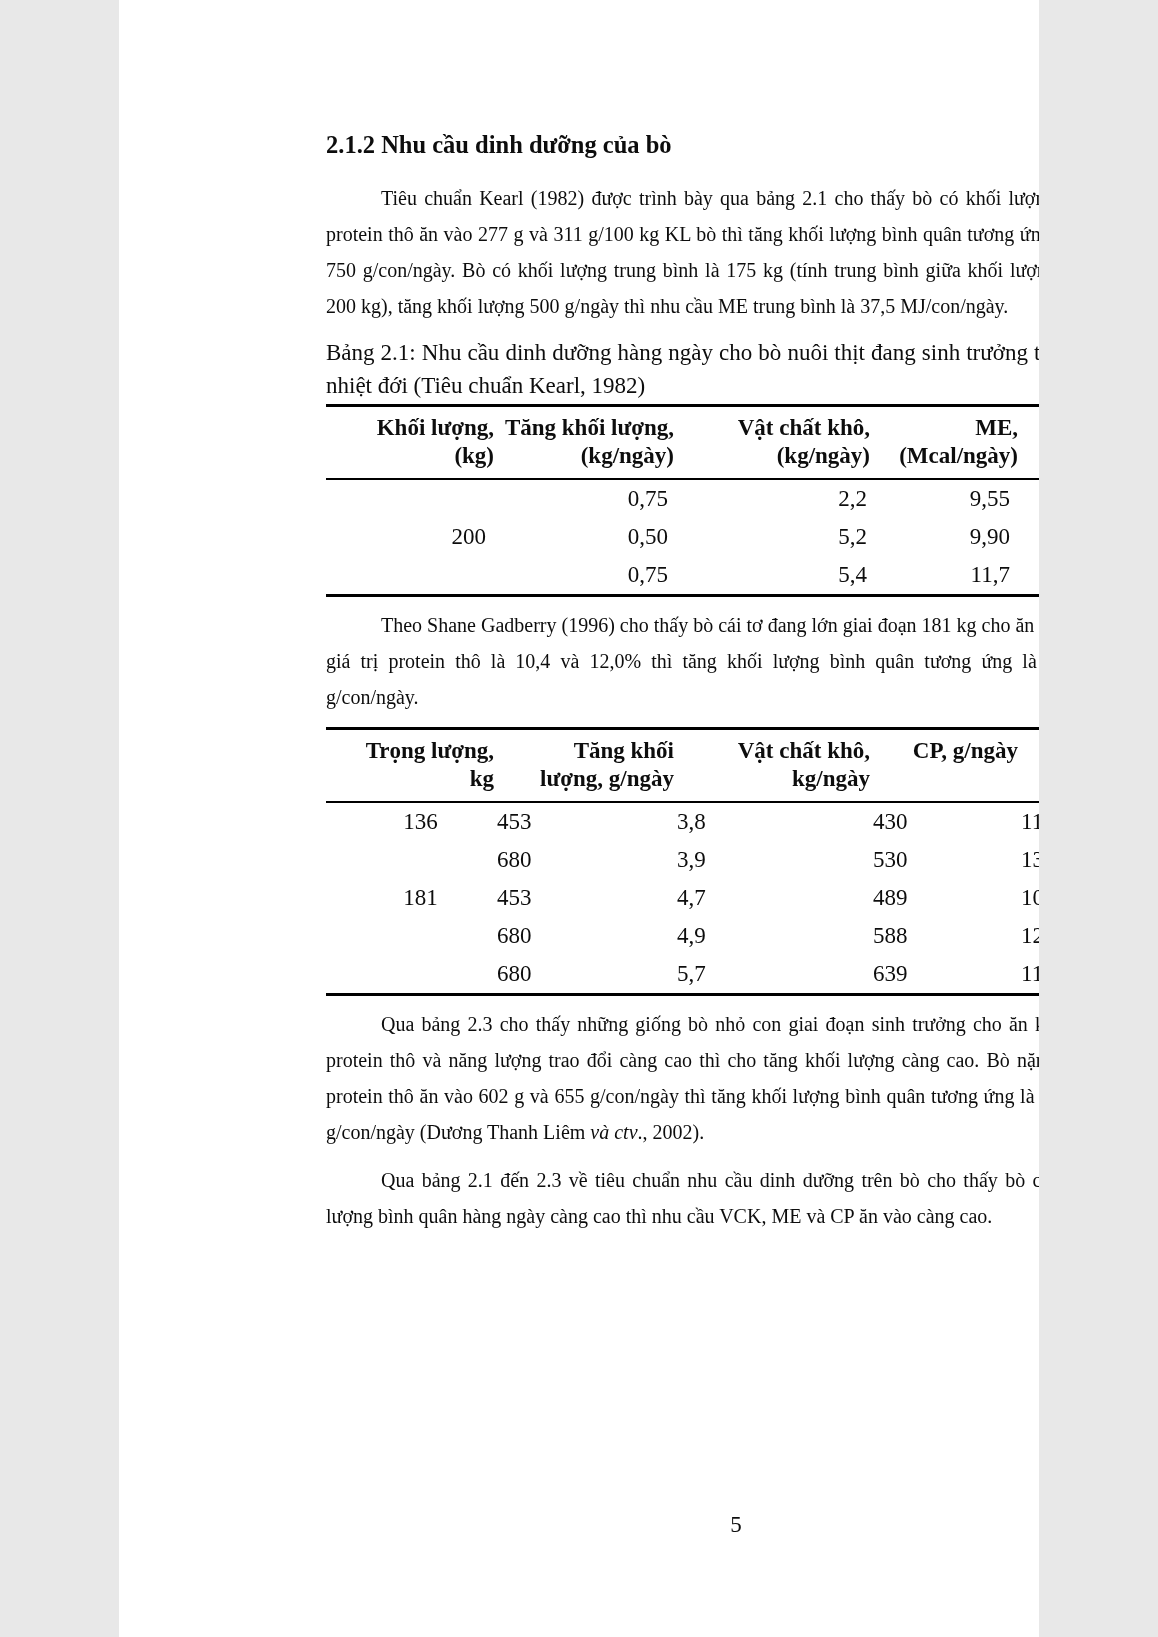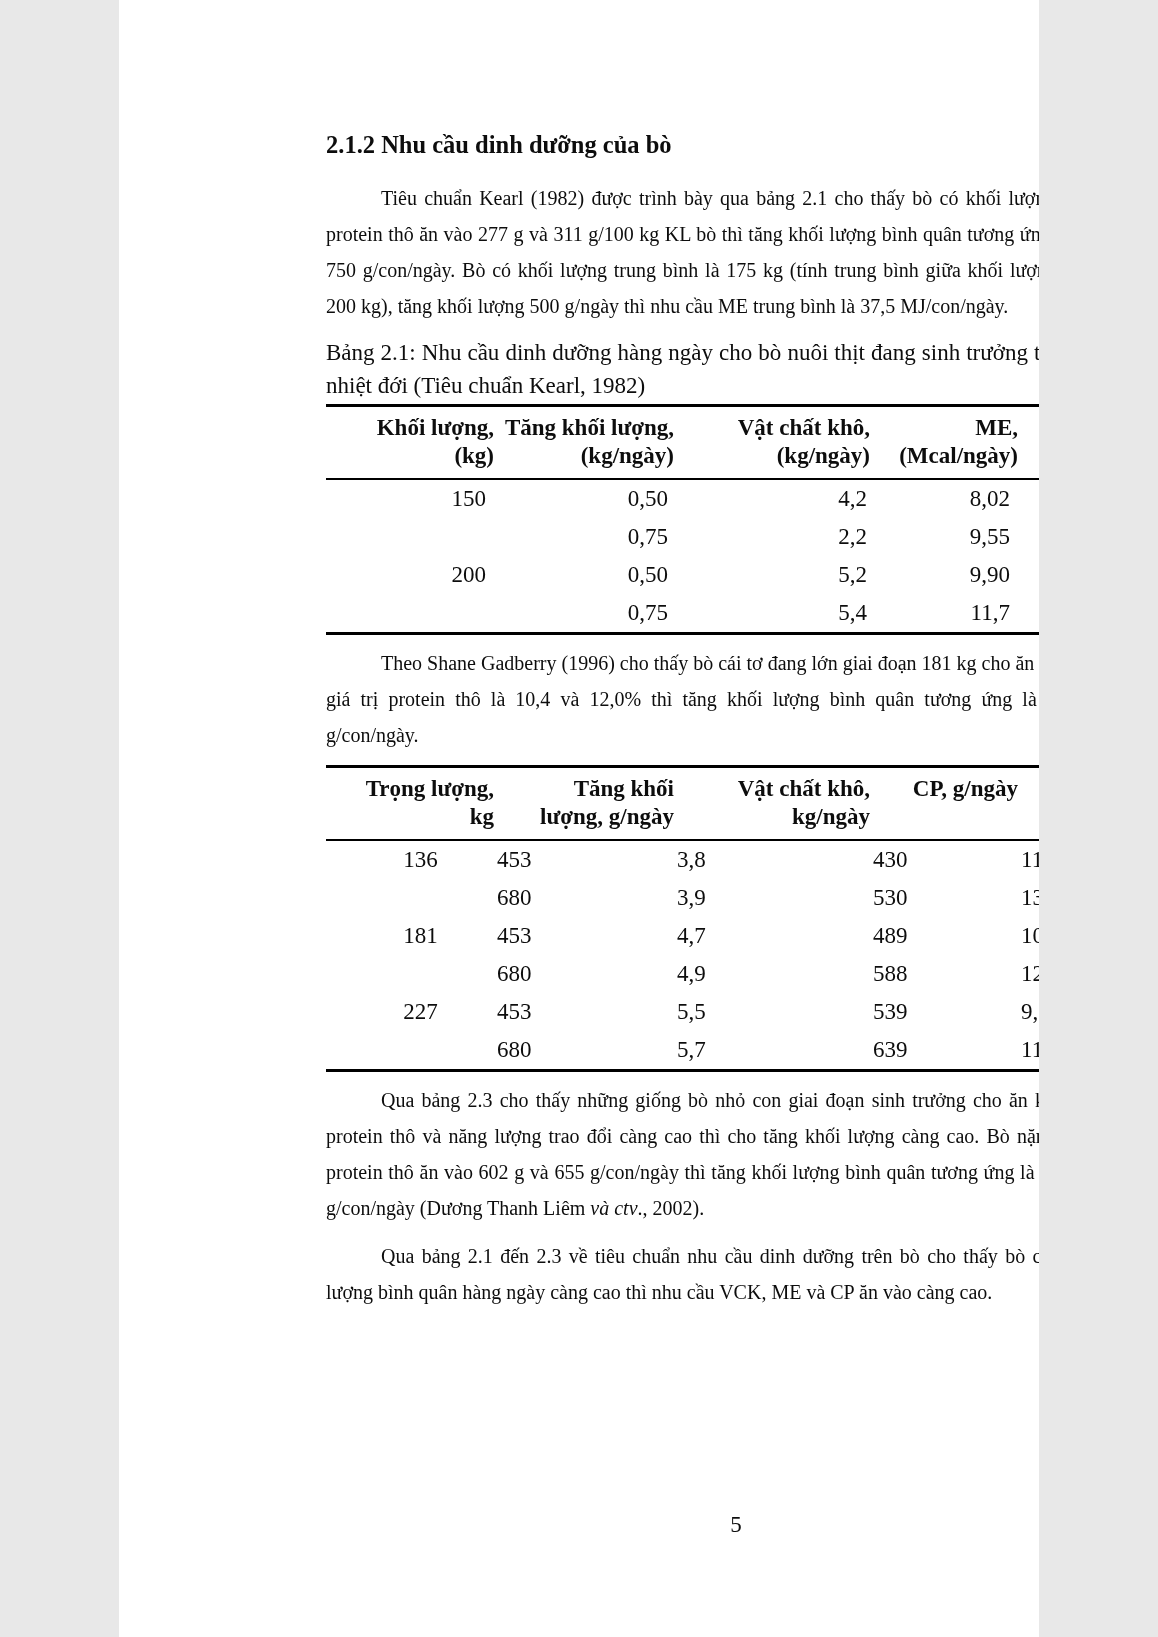--- a/index.html
+++ b/index.html
@@ -109,27 +109,20 @@
           <th>Vật chất khô,
 (kg/ngày)</th>
           <th>ME,
 (Mcal/ngày)</th>
           <th>CP,
 (g/ngày)</th>
         </tr>
       </thead>
       <tbody>
         <tr>
-          <td>150</td>
-          <td>0,50</td>
-          <td>4,2</td>
-          <td>8,02</td>
-          <td>474</td>
-        </tr>
-        <tr>
           <td></td>
           <td>0,75</td>
           <td>2,2</td>
           <td>9,55</td>
           <td>589</td>
         </tr>
         <tr>
           <td>200</td>
           <td>0,50</td>
           <td>5,2</td>
@@ -192,27 +185,20 @@
           <td>10,4</td>
         </tr>
         <tr>
           <td></td>
           <td>680</td>
           <td>4,9</td>
           <td>588</td>
           <td>12,0</td>
         </tr>
         <tr>
-          <td>227</td>
-          <td>453</td>
-          <td>5,5</td>
-          <td>539</td>
-          <td>9,8</td>
-        </tr>
-        <tr>
           <td></td>
           <td>680</td>
           <td>5,7</td>
           <td>639</td>
           <td>11,2</td>
         </tr>
       </tbody>
     </table>
 
     <p class="body-para"><span>Qua bảng 2.3 cho thấy những giống bò nhỏ con giai đoạn sinh trưởng cho ăn khẩu phần có protein thô và năng lượng trao đổi càng cao thì cho tăng khối lượng càng cao. Bò nặng 200 kg có protein thô ăn vào 602 g và 655 g/con/ngày thì tăng khối lượng bình quân tương ứng là 500 g và 600 g/con/ngày (Dương Thanh Liêm </span><span class="italic">và ctv</span><span>., 2002).</span></p>

